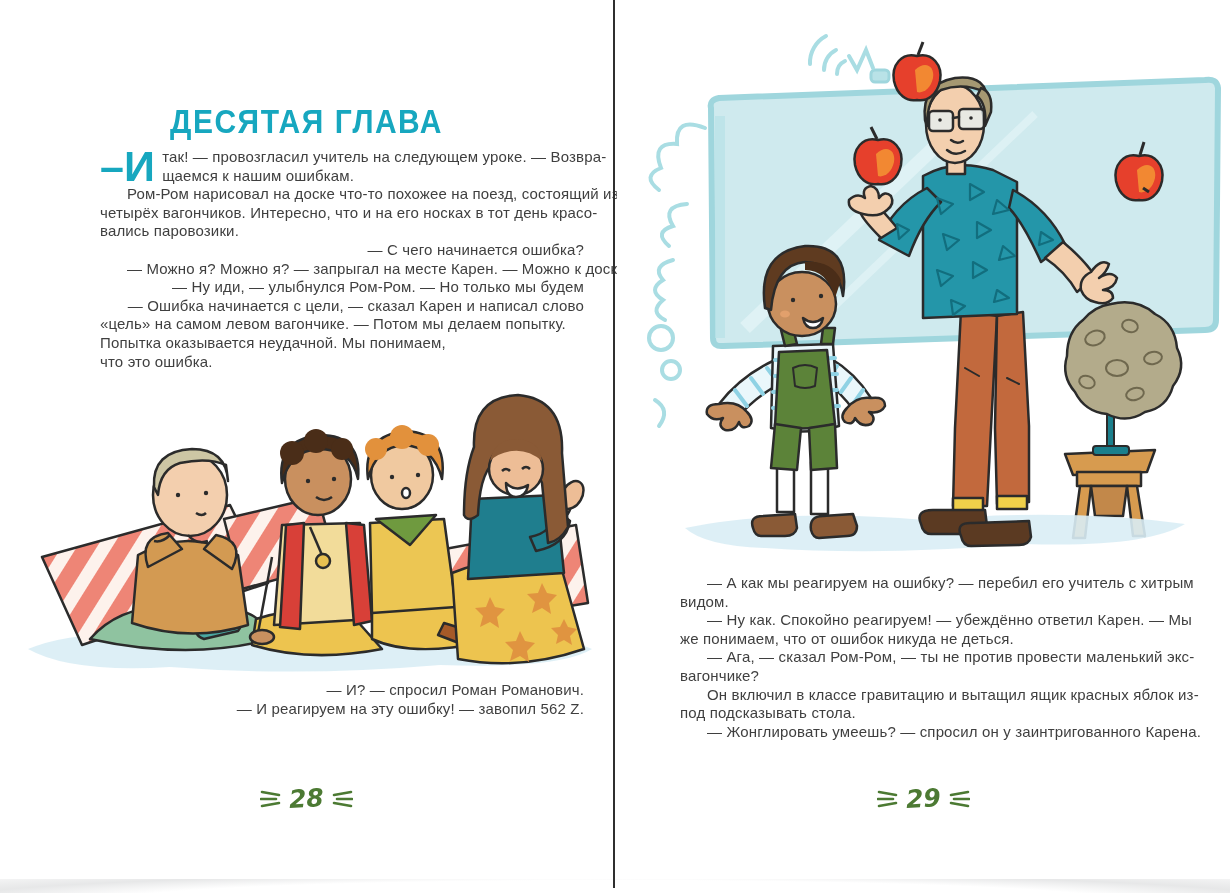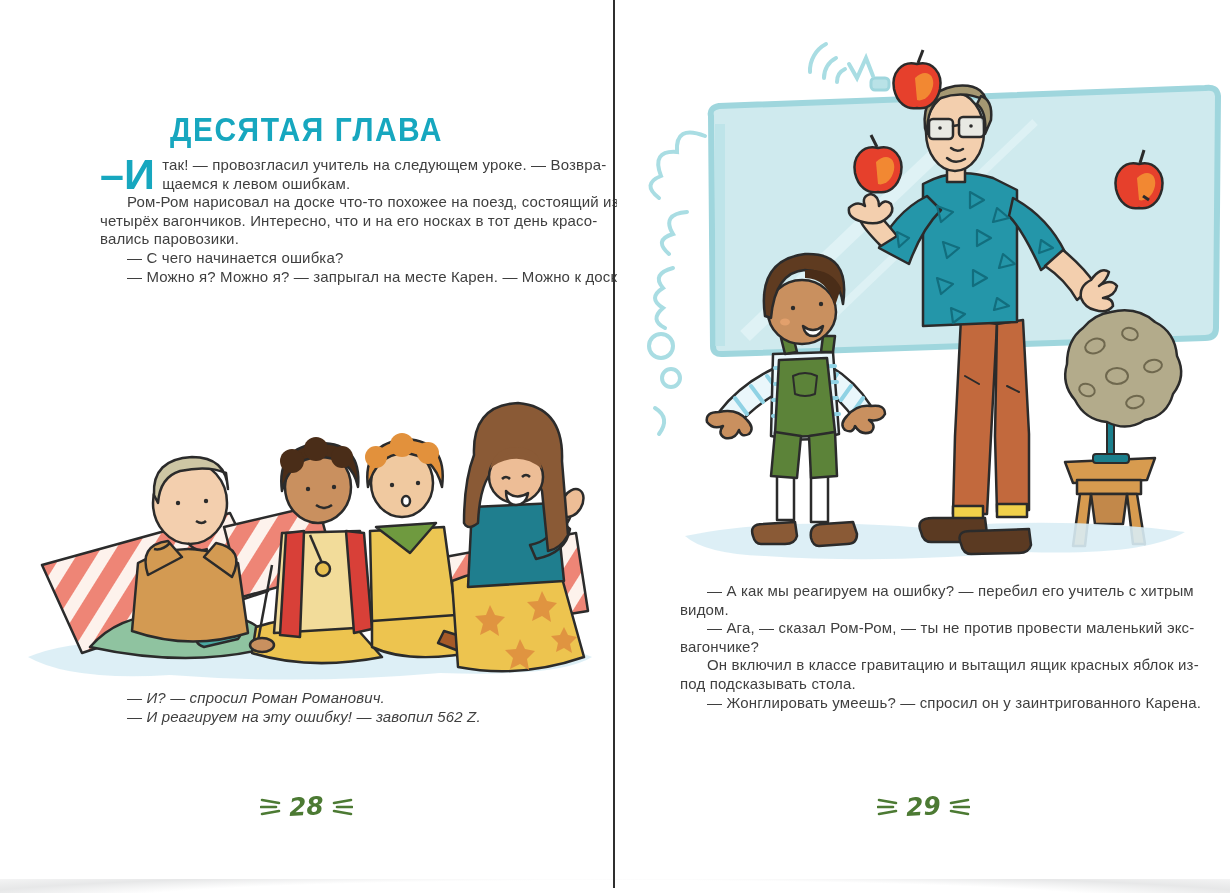--- a/index.html
+++ b/index.html
@@ -3,40 +3,40 @@
 <meta charset="utf-8">
 <style>
   html,body{margin:0;padding:0;}
   body{
     width:1230px;height:893px;position:relative;overflow:hidden;
     background:#ffffff;
     font-family:"Liberation Sans",sans-serif;
     color:#3f3f3f;
   }
   .spread{position:absolute;inset:0;}
-  .page{position:absolute;top:12px;height:666px;background:#ffffff;}
+  .page{position:absolute;top:4px;height:666px;background:#ffffff;}
   .page-left{left:0;width:613px;}
   .page-right{left:617px;width:613px;}
   .divider{position:absolute;left:613px;top:0;width:2px;height:888px;background:#2f2f2f;}
 
   .chapter-title{
     position:absolute;top:101px;left:0;width:100%;
     text-align:center;
     font-size:30px;font-weight:bold;letter-spacing:1.5px;
     color:#17a7bf;
     transform:scaleY(1.12);
   }
 
   .textblock{position:absolute;font-size:15px;line-height:18.6px;letter-spacing:.15px;}
   .tb-left-top{left:100px;top:144px;width:484px;}
-  .tb-left-bottom{left:100px;top:676px;width:484px;line-height:19.2px;font-style:italic;}
+  .tb-left-bottom{left:100px;top:676px;width:484px;line-height:19.2px;}
   .tb-right{left:63px;top:570px;width:505px;}
   .para{margin:0;}
   .line{min-height:18.6px;white-space:nowrap;}
-  .line.ind{padding-left:27px;}
+  .line.ind{padding-left:27px;text-align:right;}
   .dropcap{
     float:left;
     color:#17a7bf;font-weight:bold;
     font-size:43px;line-height:33px;
     padding:2px 7px 0 0;
   }
 
   .pagenum-row{
     position:absolute;top:780px;left:0;width:100%;
     display:flex;align-items:center;justify-content:center;gap:7px;
@@ -64,34 +64,41 @@
 <div class="spread">
 
   <div class="page page-left">
 
     <div class="chapter-title">ДЕСЯТАЯ ГЛАВА</div>
 
     <div class="textblock tb-left-top">
       <div class="para">
         <span class="dropcap">–И</span>
         <div class="line">так! — провозгласил учитель на следующем уроке. — Возвра-</div>
-        <div class="line">щаемся к левом ошибкам.</div>
+        <div class="line">щаемся к нашим ошибкам.</div>
       </div>
       <div class="para">
         <div class="line ind">Ром-Ром нарисовал на доске что-то похожее на поезд, состоящий из</div>
         <div class="line">четырёх вагончиков. Интересно, что и на его носках в тот день красо-</div>
         <div class="line">вались паровозики.</div>
       </div>
       <div class="para">
         <div class="line ind">— С чего начинается ошибка?</div>
       </div>
       <div class="para">
         <div class="line ind">— Можно я? Можно я? — запрыгал на месте Карен. — Можно к доске?</div>
       </div>
       <div class="para">
+        <div class="line ind">— Ну иди, — улыбнулся Ром-Ром. — Но только мы будем</div>
+      </div>
+      <div class="para">
+        <div class="line ind">— Ошибка начинается с цели, — сказал Карен и написал слово</div>
+        <div class="line">«цель» на самом левом вагончике. — Потом мы делаем попытку.</div>
+        <div class="line">Попытка оказывается неудачной. Мы понимаем,</div>
+        <div class="line">что это ошибка.</div>
       </div>
     </div>
 
     <svg class="illo illo-left" width="580" height="292" viewBox="0 0 580 292">
       <defs>
         <pattern id="stripes" patternUnits="userSpaceOnUse" width="30" height="30" patternTransform="rotate(32)">
           <rect width="30" height="30" fill="#ee8576"></rect>
           <rect width="13" height="30" fill="#fdf2ec"></rect>
         </pattern>
       </defs>
@@ -369,20 +376,24 @@
         <path d="M4,14 l6,4" stroke="#2b2b2b" stroke-width="3" fill="none"></path>
       </g>
     </svg>
 
     <div class="textblock tb-right">
       <div class="para">
         <div class="line ind">— А как мы реагируем на ошибку? — перебил его учитель с хитрым</div>
         <div class="line">видом.</div>
       </div>
       <div class="para">
+        <div class="line ind">— Ну как. Спокойно реагируем! — убеждённо ответил Карен. — Мы</div>
+        <div class="line">же понимаем, что от ошибок никуда не деться.</div>
+      </div>
+      <div class="para">
         <div class="line ind">— Ага, — сказал Ром-Ром, — ты не против провести маленький экс-</div>
         <div class="line">вагончике?</div>
       </div>
       <div class="para">
         <div class="line ind">Он включил в классе гравитацию и вытащил ящик красных яблок из-</div>
         <div class="line">под подсказывать стола.</div>
       </div>
       <div class="para">
         <div class="line ind">— Жонглировать умеешь? — спросил он у заинтригованного Карена.</div>
       </div>

